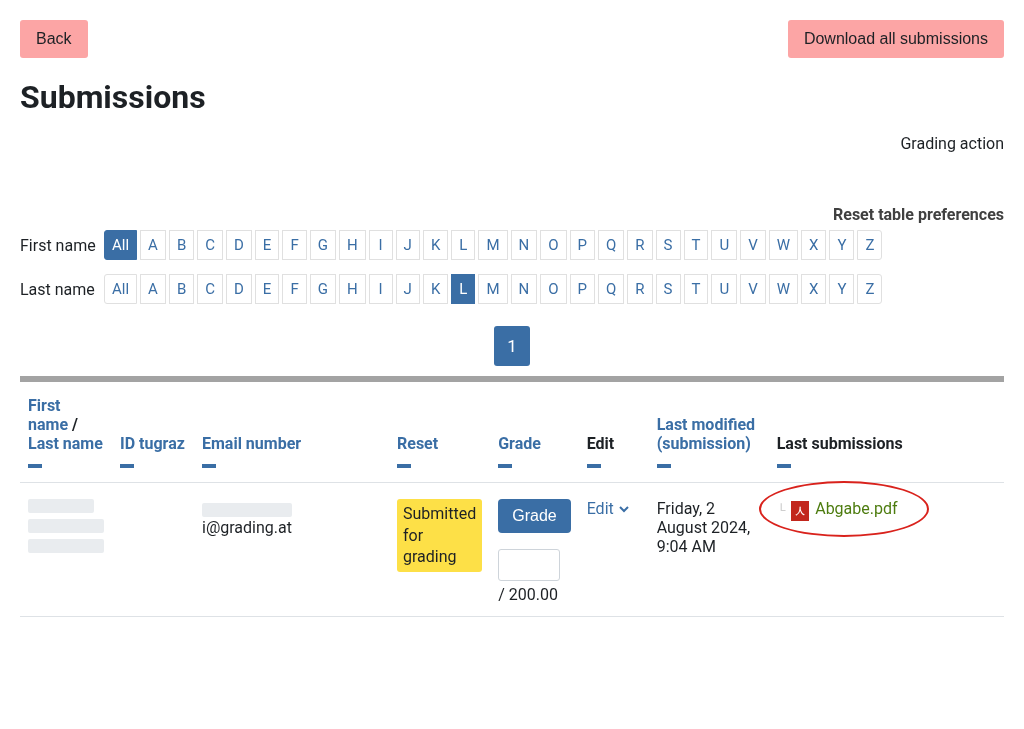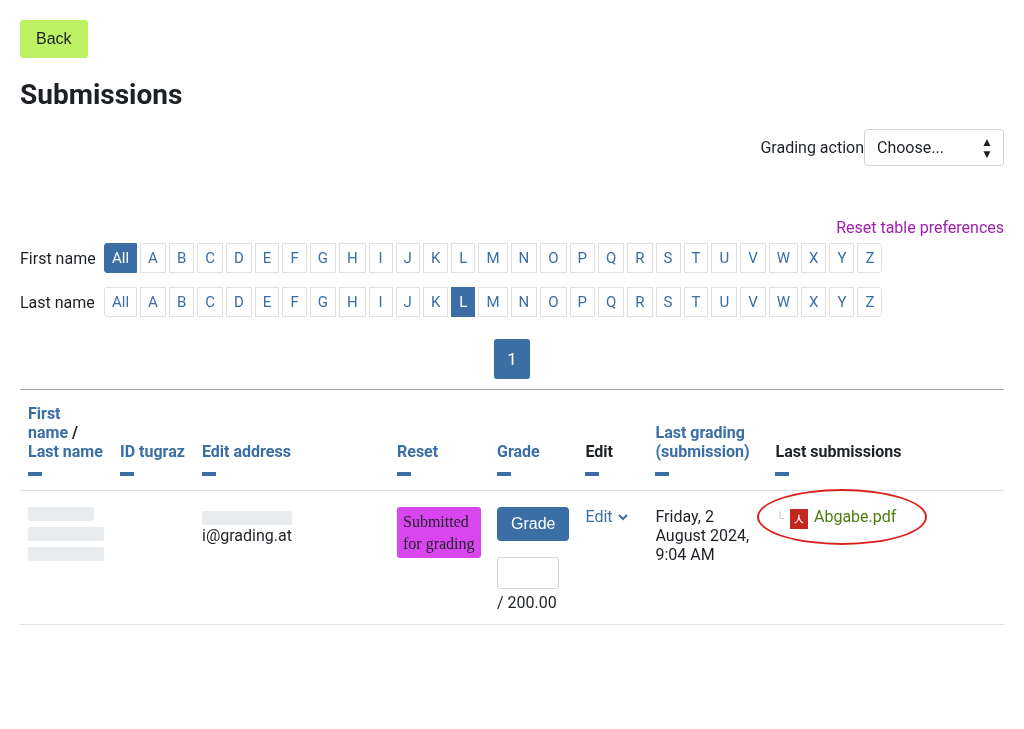--- a/index.html
+++ b/index.html
@@ -11,30 +11,30 @@
     color: #1d2125;
     background: #fff;
     width: 1024px;
   }
   .top-buttons {
     display: flex;
     justify-content: space-between;
     margin-bottom: 20px;
   }
   .btn-gray {
-    background: #bef264;
+    background: #fca5a5;
     border: none;
     padding: 10px 16px;
     font-size: 16px;
     color: #1d2125;
     border-radius: 3px;
     cursor: pointer;
   }
   h1 {
-    font-size: 28px;
+    font-size: 32px;
     font-weight: 700;
     margin: 10px 0 18px 0;
     color: #1d2125;
   }
   .grading-row {
     display: flex;
     align-items: center;
     justify-content: flex-end;
   }
   .grading-label {
@@ -56,23 +56,24 @@
     font-size: 12px;
     pointer-events: none;
     line-height: 1;
   }
   .reset-link {
     text-align: right;
     margin-top: 52px;
     margin-bottom: 6px;
   }
   .reset-link a {
-    color: #a21caf;
+    color: #404040;
     text-decoration: none;
     font-size: 16px;
+    font-weight: bold;
   }
   .filter-row {
     display: flex;
     align-items: center;
     margin-bottom: 14px;
   }
   .filter-label {
     width: 84px;
     font-size: 16px;
   }
@@ -112,21 +113,21 @@
     justify-content: center;
     width: 36px;
     height: 40px;
     background: #3a6ea5;
     color: #fff;
     font-size: 17px;
     border-radius: 3px;
     cursor: pointer;
   }
   .table-wrap {
-    border-top: 1px solid #a3a3a3;
+    border-top: 6px solid #a3a3a3;
     border-bottom: 1px solid #dee2e6;
     padding: 0;
     margin-top: 9px;
   }
   table {
     width: 100%;
     border-collapse: collapse;
   }
   th {
     text-align: left;
@@ -154,25 +155,24 @@
   .redact {
     background: #e9ecef;
     height: 14px;
     border-radius: 2px;
     margin-bottom: 6px;
   }
   .redact.w66 { width: 66px; }
   .redact.w76 { width: 76px; }
   .status-badge {
     display: inline-block;
-    background: #d946ef;
+    background: #fde047;
     padding: 4px 6px;
     border-radius: 3px;
     line-height: 1.35;
-    font-family: Liberation Serif, serif;
   }
   .grade-btn {
     background: #3a6ea5;
     color: #fff;
     border: none;
     padding: 8px 14px;
     font-size: 16px;
     border-radius: 4px;
     cursor: pointer;
     margin-bottom: 16px;
@@ -233,30 +233,27 @@
     pointer-events: none;
   }
   .flexcol { display: flex; flex-direction: column; align-items: flex-start; }
   .email-redact { display:inline-block; width:90px; height:14px; background:#e9ecef; vertical-align:middle; border-radius:2px; }
 </style>
 </head>
 <body>
 
 <div class="top-buttons">
   <button class="btn-gray">Back</button>
+  <button class="btn-gray">Download all submissions</button>
 </div>
 
 <h1>Submissions</h1>
 
 <div class="grading-row">
   <span class="grading-label">Grading action</span>
-  <div class="select-wrap">
-    <span>Choose...</span>
-    <span class="caret">▲<br>▼</span>
-  </div>
 </div>
 
 <div class="reset-link">
   <a href="#">Reset table preferences</a>
 </div>
 
 <div class="filter-row">
   <span class="filter-label">First name</span>
   <div class="letter-strip" id="firstname-strip">
       <span class="letter active">All</span>
@@ -334,37 +331,37 @@
         <span>First name</span>
         <span class="slash"> / </span>
         <span>Last name</span><br>
         <span class="hide-col"></span>
       </th>
       <th style="width:82px;">
         <span>ID tugraz</span><br>
         <span class="hide-col"></span>
       </th>
       <th style="width:195px;">
-        <span>Edit address</span><br>
+        <span>Email number</span><br>
         <span class="hide-col"></span>
       </th>
       <th style="width:100px;">
         <span>Reset</span><br>
         <span class="hide-col"></span>
       </th>
       <th style="width:88px;">
         <span>Grade</span><br>
         <span class="hide-col"></span>
       </th>
       <th class="static" style="width:70px;">
         <span>Edit</span><br>
         <span class="hide-col"></span>
       </th>
       <th style="width:120px;">
-        <span>Last grading (submission)</span><br>
+        <span>Last modified (submission)</span><br>
         <span class="hide-col"></span>
       </th>
       <th class="static">
         <span>Last submissions</span><br>
         <span class="hide-col"></span>
       </th>
     </tr>
   </thead>
   <tbody>
     <tr>

